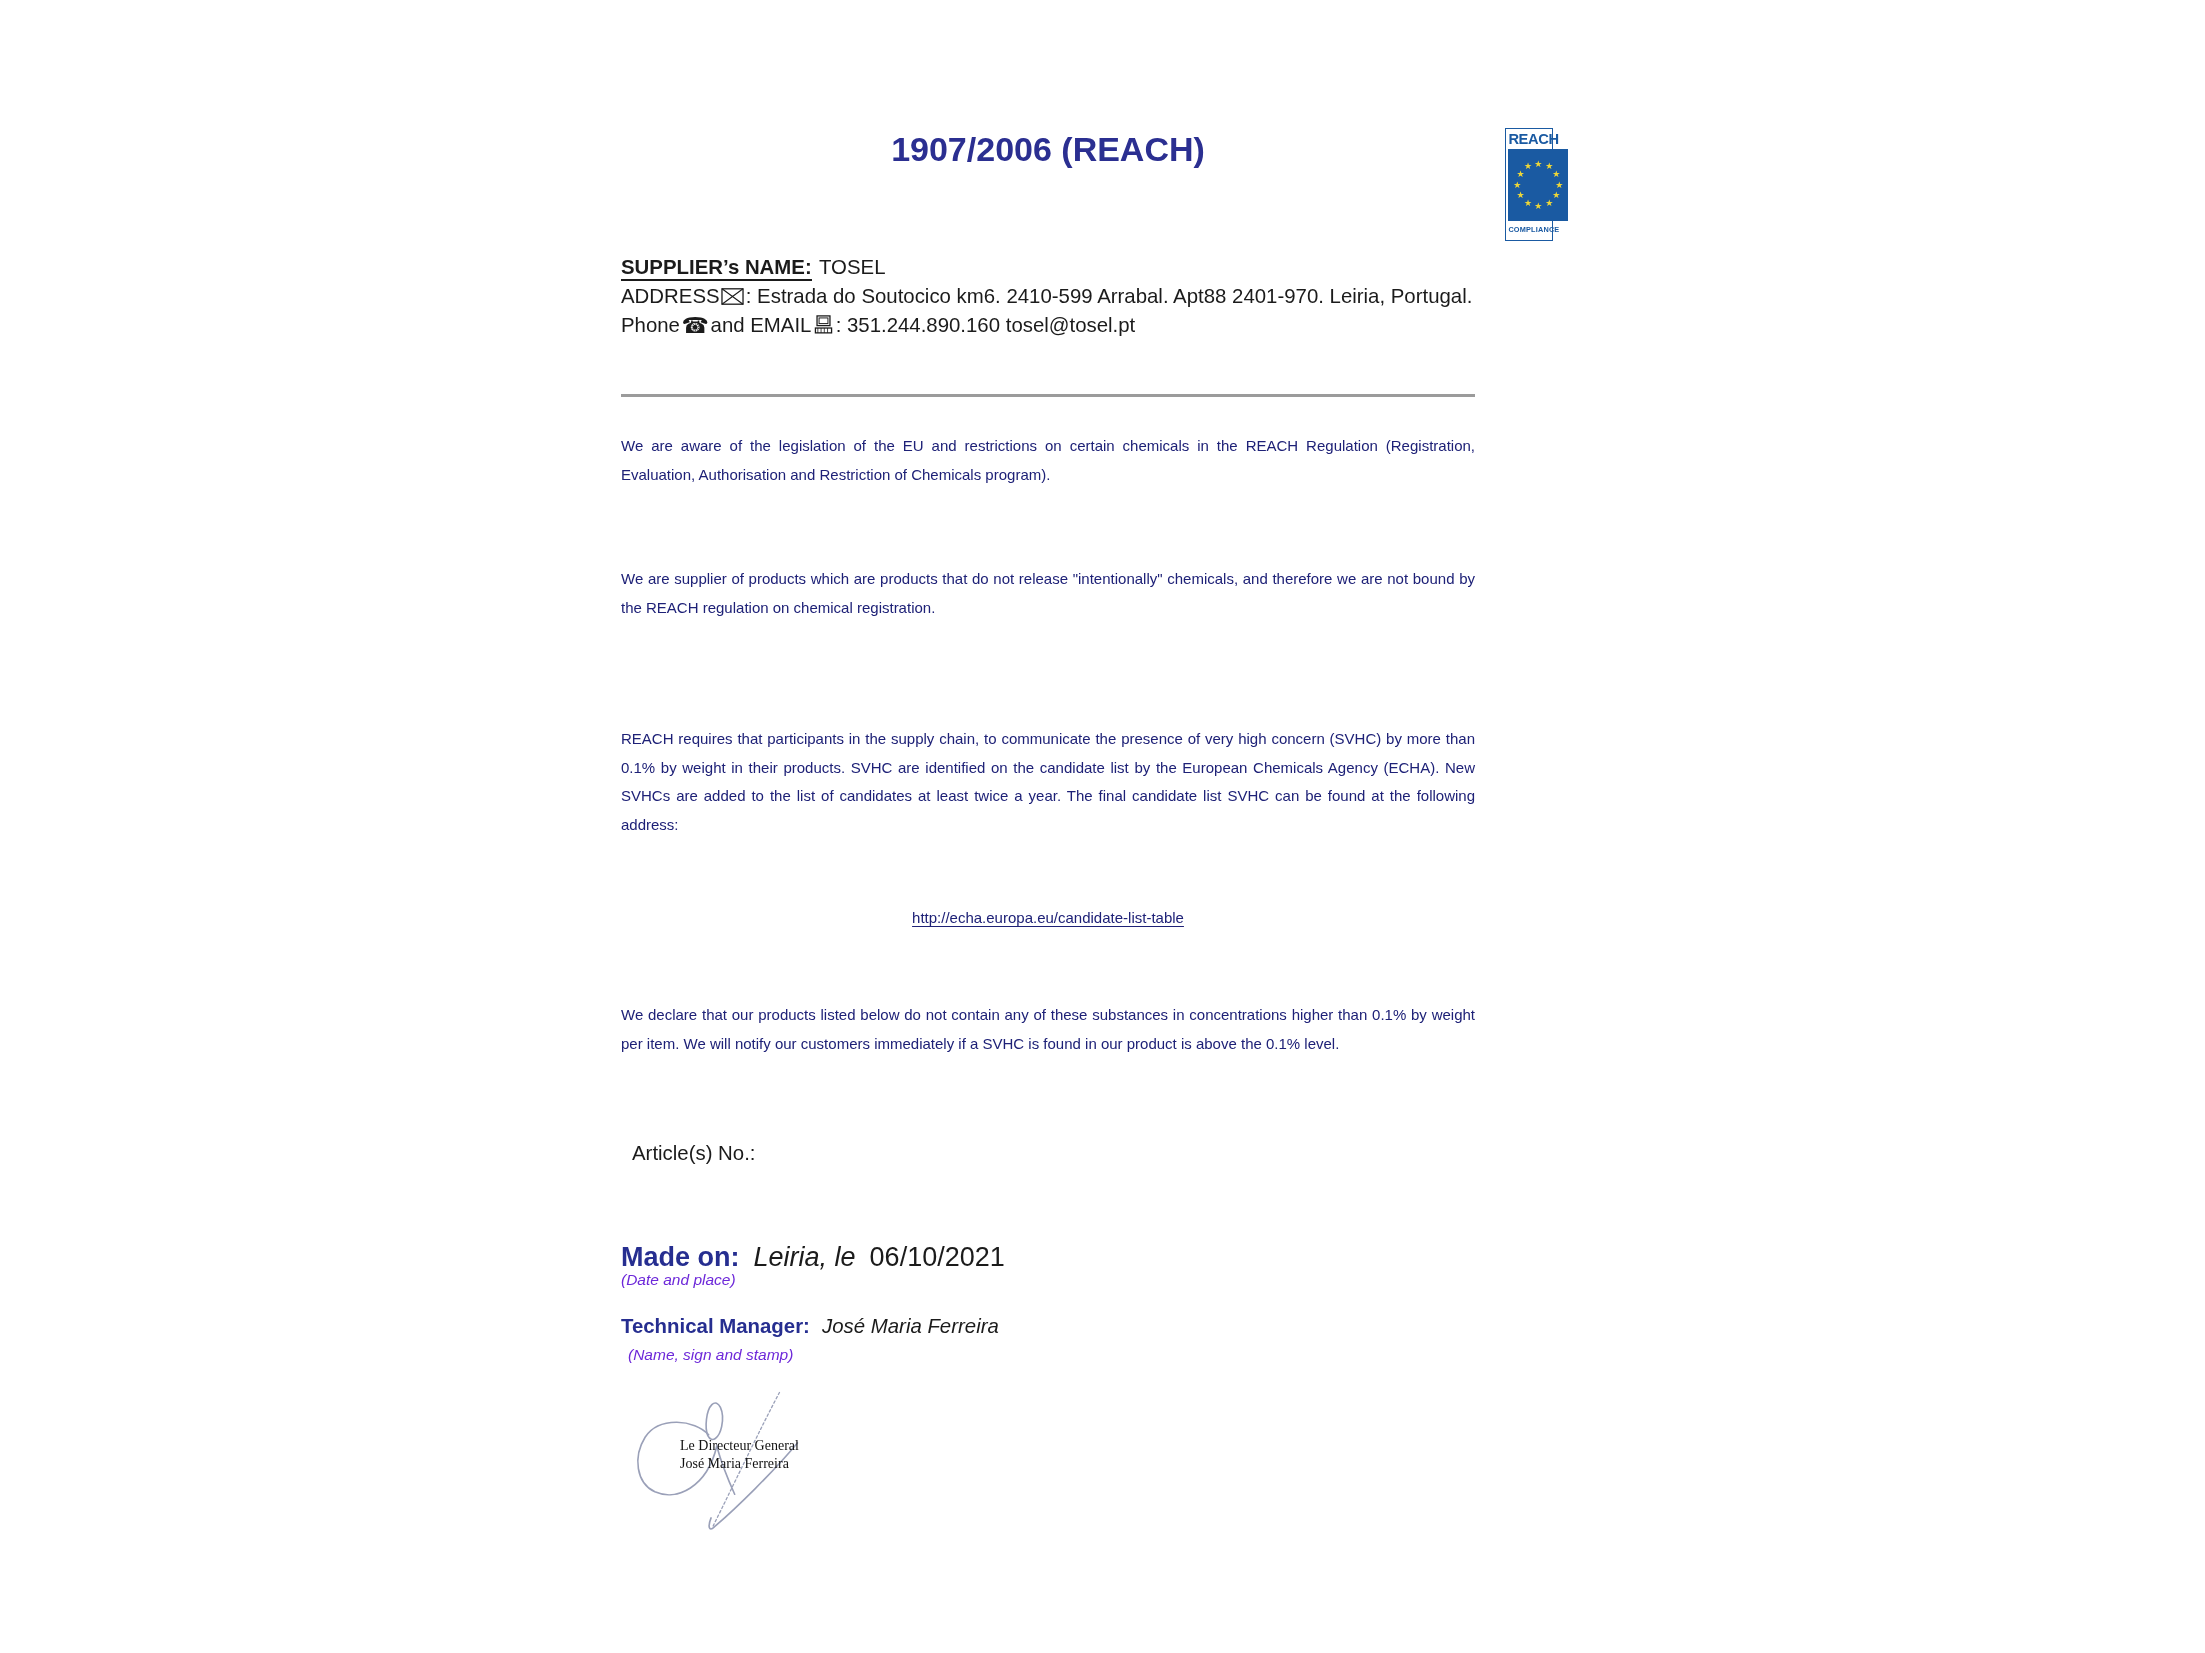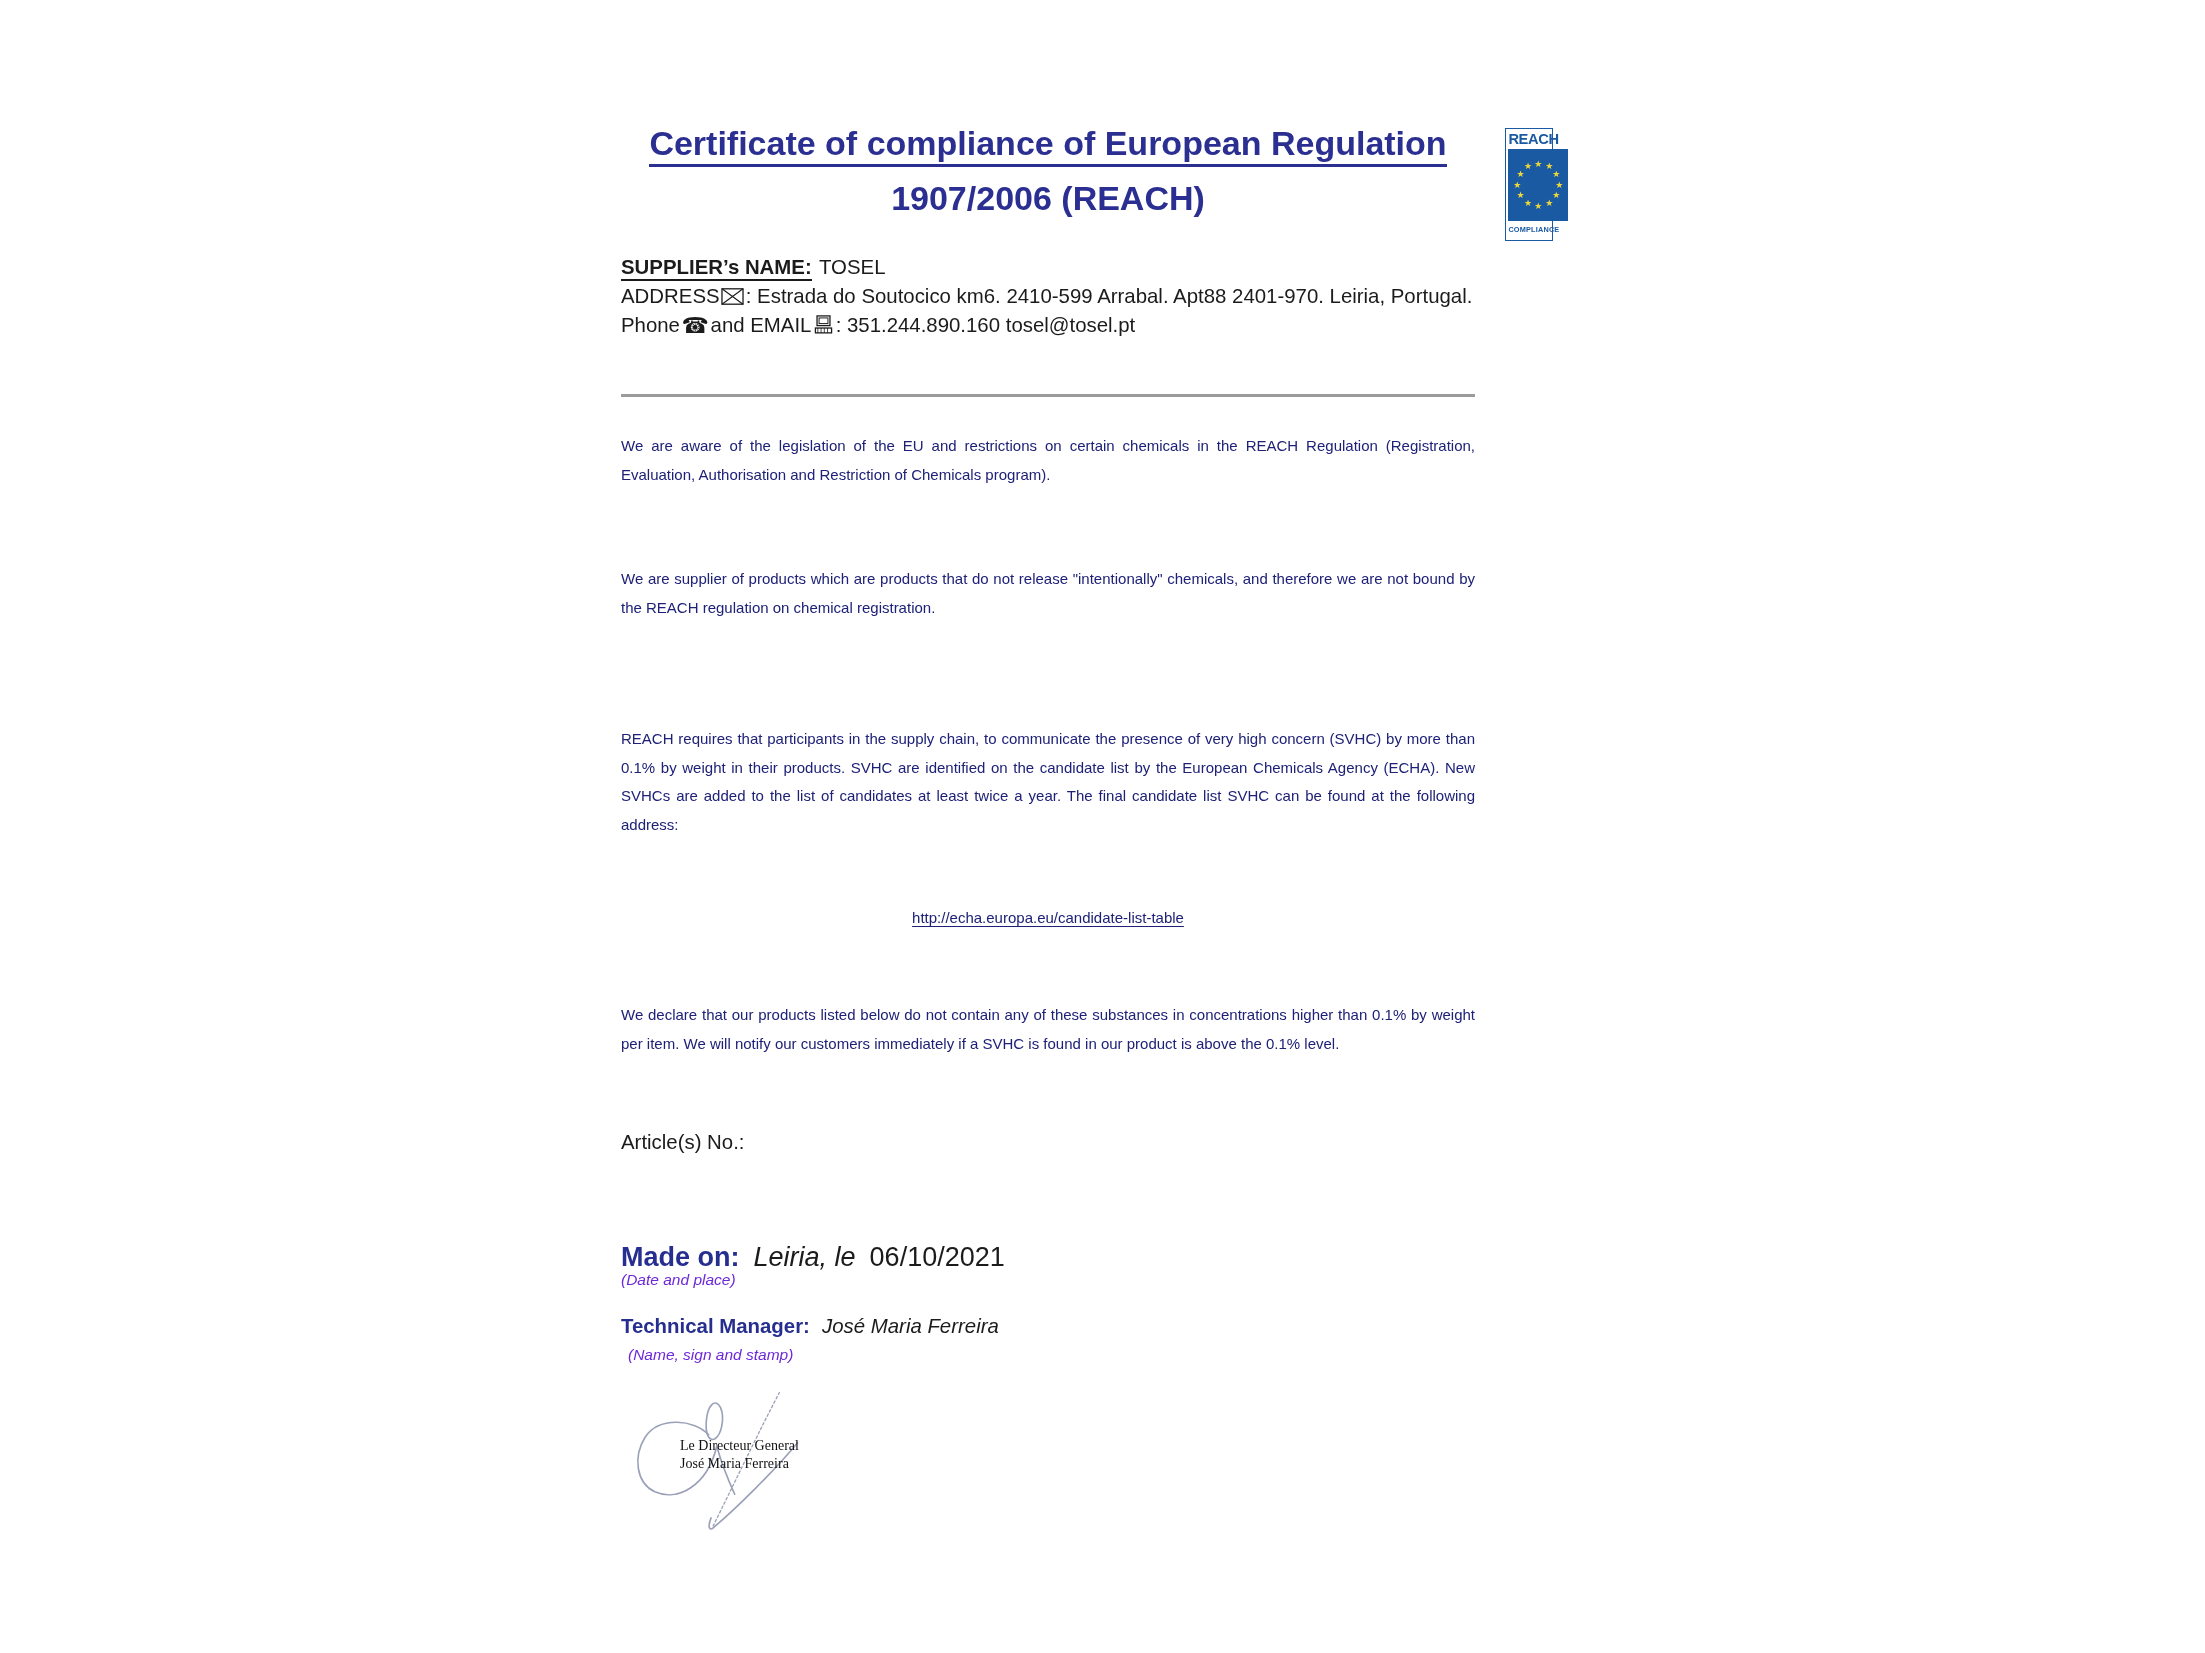--- a/index.html
+++ b/index.html
@@ -97,21 +97,21 @@
   .link{
     color:#1e2177;
     font-size:15px;
     text-decoration:underline;
     text-underline-offset:3.3px;
     cursor:pointer;
   }
 
   .article{
     left:621px;top:1131px;
-    font-size:20.4px;color:#1b1b1b;margin:0;
+    font-size:20.4px;color:#1b1b1b;margin:11px;
   }
 
   
   .made-on{left:621px;top:1242px;font-size:27px;margin:0;color:#1b1b1b;}
   .navy-bold{color:#262e90;font-weight:bold;}
   .italic-black{font-style:italic;color:#1b1b1b;margin-left:6.5px;}
   .plain-black{color:#1b1b1b;margin-left:6.5px;}
   .note{
     font-size:15.5px;color:#6d28d9;font-style:italic;margin:0;
   }
@@ -127,21 +127,20 @@
     font-size:14px;line-height:18px;color:#111111;
     white-space:nowrap;
   }
 </style>
 </head>
 <body>
 
 <div>
 
   <header class="abs title">
-    <div class="t1"><span class="underlined">Certificate of compliance of European Regulation</span></div>
     <div class="t2">1907/2006 (REACH)</div>
   </header>
 
   <div class="abs logo">
     <div class="logo-reach">REACH</div>
     <div class="logo-flag">
       <span class="star" style="left:30px;top:14.7px">★</span>
       <span class="star" style="left:41px;top:17px">★</span>
       <span class="star" style="left:48px;top:25px">★</span>
       <span class="star" style="left:51px;top:36px">★</span>

